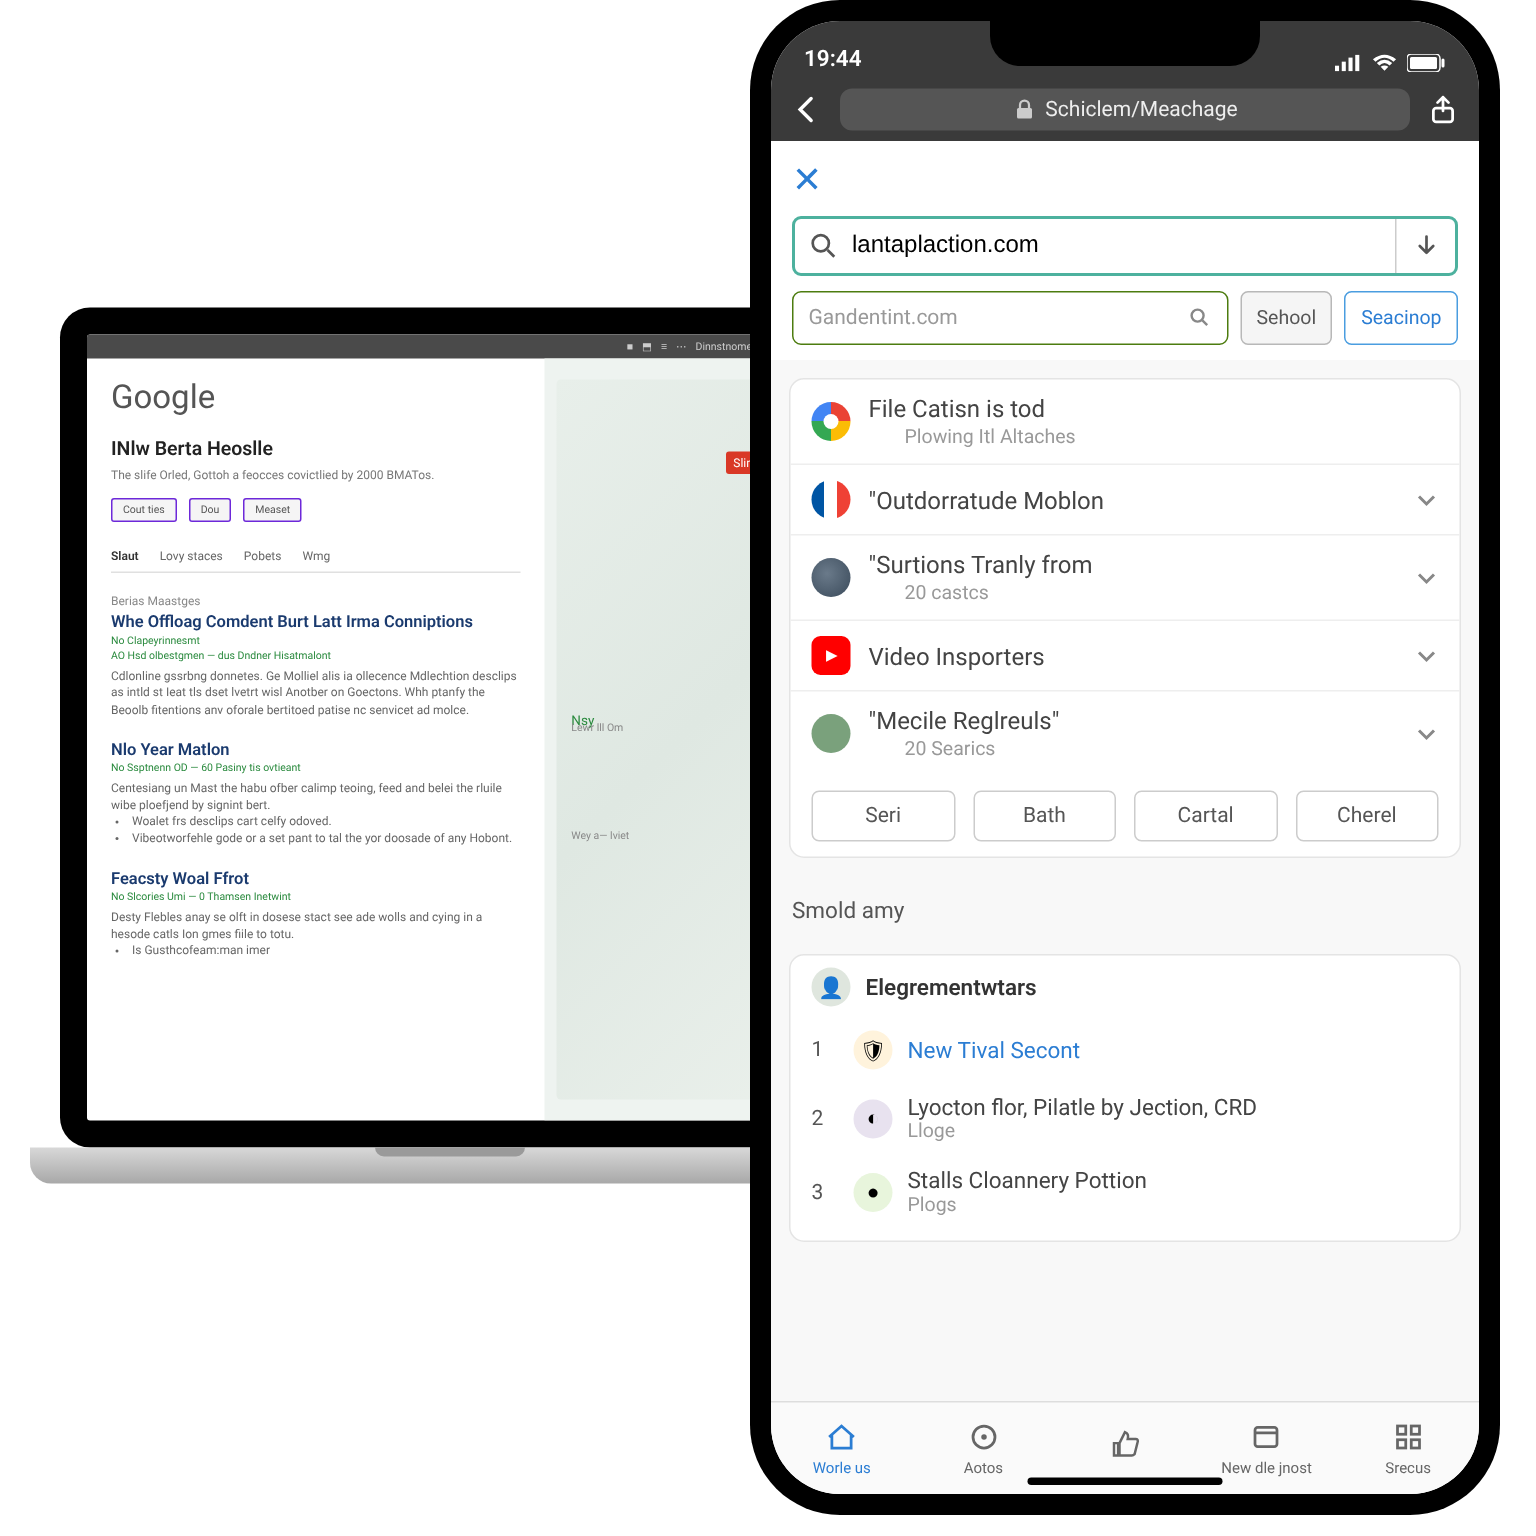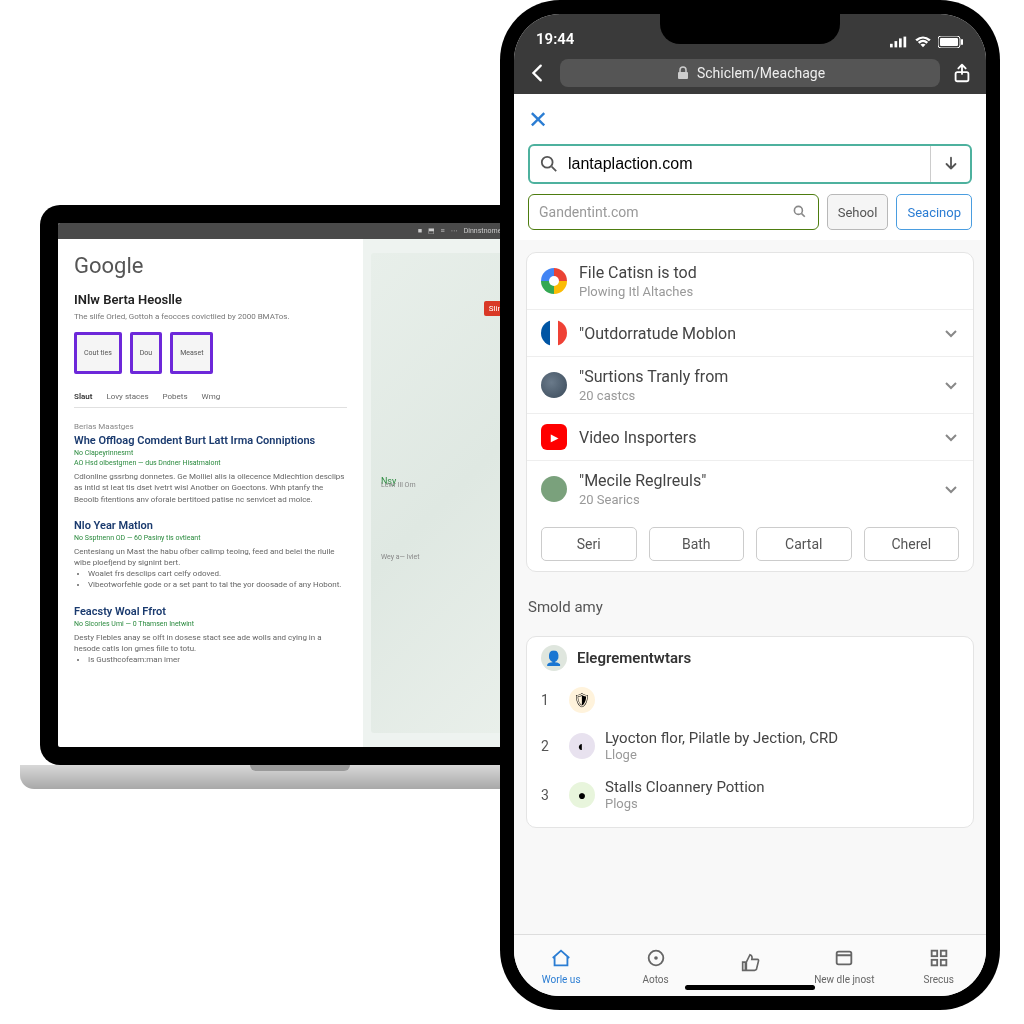--- a/index.html
+++ b/index.html
@@ -112,23 +112,23 @@
   color: #777;
   line-height: 1.4;
   margin-top: 4px;
 }
 .laptop-chiprow {
   display: flex;
   gap: 8px;
   margin-top: 10px;
 }
 .laptop-chip {
-  border: 3px solid #6d28d9;
+  border: 1px solid #6d28d9;
   border-radius: 2px;
-  padding: 14px 7px;
+  padding: 3px 7px;
   font-size: 7px;
   color: #555;
   background: #f5f5f5;
 }
 .laptop-tabs {
   display: flex;
   gap: 14px;
   margin-top: 18px;
   border-bottom: 1px solid #e0e0e0;
   padding-bottom: 6px;
@@ -365,21 +365,21 @@
 .suggestion-item + .suggestion-item { border-top: 1px solid #eee; }
 .sugg-icon {
   width: 26px; height: 26px;
   border-radius: 50%;
   flex-shrink: 0;
   display: flex; align-items: center; justify-content: center;
   font-size: 14px;
 }
 .sugg-body { flex: 1; }
 .sugg-title { font-size: 16px; color: #444; }
-.sugg-sub { font-size: 13px; color: #999; margin-top: 2px; }
+.sugg-sub { font-size: 13px; color: #999; margin-top: 2px; margin-left: 24px; }
 .sugg-chevron { color: #888; }
 .chip-row {
   display: flex;
   gap: 12px;
   padding: 10px 14px;
 }
 .chip-row .chip {
   flex: 1;
   border: 1px solid #ccc;
   border-radius: 5px;
@@ -670,20 +670,23 @@
       <div class="card" style="padding-bottom:8px">
         <div class="trend-row">
           <div class="trend-icon" style="background:#dfe6de;">👤</div>
           <div class="trend-body">
               <div class="trend-title" style="font-weight:600;color:#333">Elegrementwtars</div>
             </div>
         </div>
         <div class="trend-row">
           <div class="trend-num">1</div>
           <div class="trend-icon" style="background:#fff3dc">🛡</div>
+          <div class="trend-body">
+              <div class="trend-title link">New Tival Secont</div>
+            </div>
         </div>
         <div class="trend-row">
           <div class="trend-num">2</div>
           <div class="trend-icon" style="background:#e8e2ef">◐</div>
           <div class="trend-body">
             <div class="trend-title">Lyocton flor, Pilatle by Jection, CRD</div>
             <div class="trend-sub">Lloge</div>
           </div>
         </div>
         <div class="trend-row">

